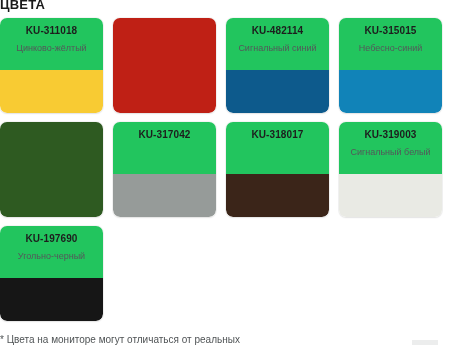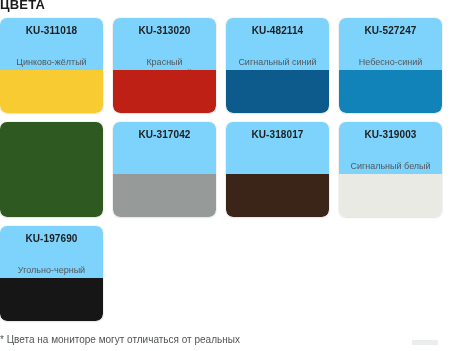--- a/index.html
+++ b/index.html
@@ -56,35 +56,35 @@
     flex-direction: column;
   }
 
   .swatch-label {
     height: 52px;
     box-sizing: border-box;
     padding: 7px 5px 0 5px;
     display: flex;
     flex-direction: column;
     align-items: center;
-    background: #7dd3fc;
+    background: #22c55e;
   }
 
   .swatch-code {
     font-size: 10px;
     font-weight: bold;
     color: #1d1d1d;
     letter-spacing: 0.1px;
     line-height: 12px;
     white-space: nowrap;
     font-family: "Liberation Sans", sans-serif;
   }
 
   .swatch-name {
-    margin-top: 20px;
+    margin-top: 6px;
     font-size: 9px;
     color: #54585a;
     line-height: 11px;
     text-align: center;
     font-family: "Liberation Sans", sans-serif;
   }
 
   .swatch-chip {
     flex: 1 1 auto;
     width: 100%;
@@ -134,36 +134,32 @@
 
   <div class="swatch-grid">
       <div class="swatch-card">
         <div class="swatch-label">
           <div class="swatch-code">KU-311018</div>
           <div class="swatch-name">Цинково-жёлтый</div>
         </div>
         <div class="swatch-chip" style="background: rgb(248, 203, 51);"></div>
       </div>
       <div class="swatch-card">
-        <div class="swatch-label">
-          <div class="swatch-code">KU-313020</div>
-          <div class="swatch-name">Красный насыщенный</div>
-        </div>
         <div class="swatch-chip" style="background: rgb(191, 32, 21);"></div>
       </div>
       <div class="swatch-card">
         <div class="swatch-label">
           <div class="swatch-code">KU-482114</div>
           <div class="swatch-name">Сигнальный синий</div>
         </div>
         <div class="swatch-chip" style="background: rgb(13, 90, 140);"></div>
       </div>
       <div class="swatch-card">
         <div class="swatch-label">
-          <div class="swatch-code">KU-527247</div>
+          <div class="swatch-code">KU-315015</div>
           <div class="swatch-name">Небесно-синий</div>
         </div>
         <div class="swatch-chip" style="background: rgb(17, 131, 184);"></div>
       </div>
       <div class="swatch-card">
         <div class="swatch-chip" style="background: rgb(46, 90, 33);"></div>
       </div>
       <div class="swatch-card">
         <div class="swatch-label">
           <div class="swatch-code">KU-317042</div>

